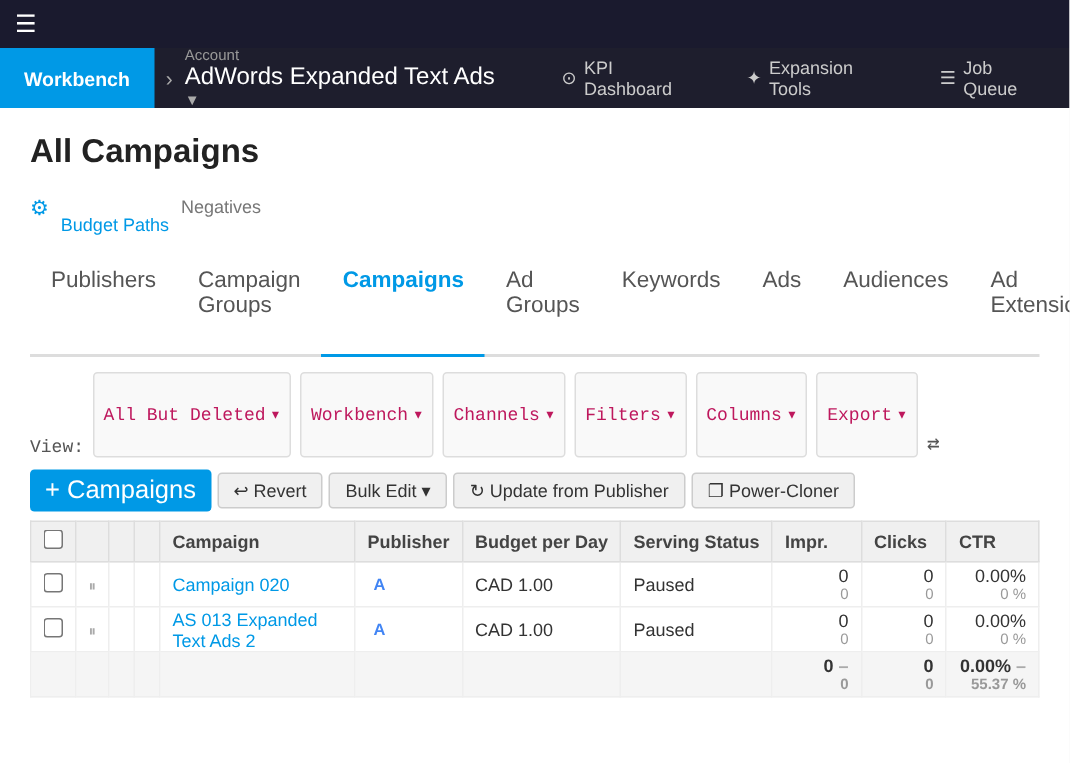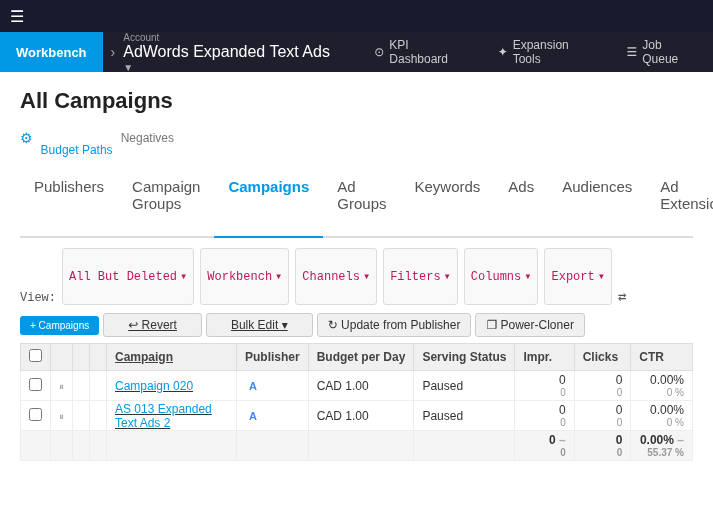--- a/index.html
+++ b/index.html
@@ -135,37 +135,36 @@
       gap: 4px;
       margin-bottom: 6px;
     }
     .add-btn {
       background: #0099e6;
       color: #fff;
       border: none;
       padding: 4px 10px;
       border-radius: 3px;
       cursor: pointer;
-      font-size: 10px;
+      font-size: 17px;
       display: flex;
       align-items: center;
       gap: 4px;
     }
     .action-btn {
       background: #f0f0f0;
       border: 1px solid #ccc;
-      padding: 4px 24px;
+      padding: 4px 10px;
       border-radius: 3px;
       cursor: pointer;
       font-size: 12px;
       display: flex;
       align-items: center;
       gap: 4px;
       color: #333;
-      text-decoration: underline;
     }
     .update-btn {
       background: #f0f0f0;
       border: 1px solid #ccc;
       padding: 4px 10px;
       border-radius: 3px;
       cursor: pointer;
       font-size: 12px;
       display: flex;
       align-items: center;
@@ -216,21 +215,21 @@
       height: 16px;
       display: inline-flex;
       align-items: center;
       justify-content: center;
       font-size: 11px;
       font-weight: bold;
       color: #4285f4;
     }
 
     .col-checkbox { width: 20px; text-align: center; }
-    .col-campaign { min-width: 130px; text-decoration: underline; }
+    .col-campaign { min-width: 130px; }
     .col-publisher { width: 70px; }
     .col-budget { width: 90px; }
     .col-serving { width: 90px; }
     .col-impr { width: 70px; text-align: right; }
     .col-clicks { width: 60px; text-align: right; }
     .col-ctr { width: 70px; text-align: right; }
 
     .th-impr, .th-clicks, .th-ctr { text-align: right; }
   </style>
 </head>

